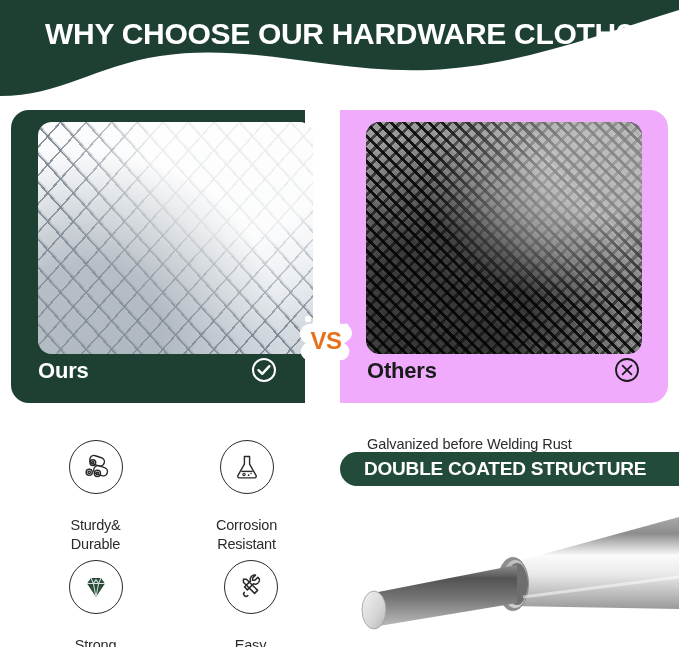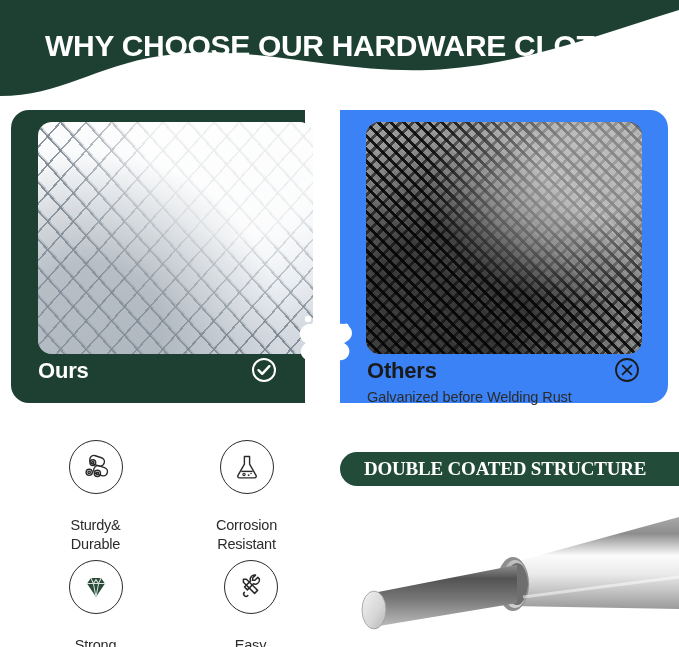--- a/index.html
+++ b/index.html
@@ -14,33 +14,33 @@
   
   #header {
     position:absolute; left:0; top:0; width:679px; height:108px;
     background:#1e4033; overflow:hidden;
   }
   #header-wave { position:absolute; left:0; top:0; width:679px; height:108px; }
   #header-title {
     position:absolute; left:0; top:17px; width:679px;
     text-align:center; color:#ffffff;
     font-size:30px; font-weight:bold; letter-spacing:-0.3px;
-    white-space:nowrap; z-index:2;margin-top:12px;
+    white-space:nowrap; z-index:2;
   }
 
   
   #compare { position:absolute; left:0; top:110px; width:679px; height:295px; }
 
   .panel { position:absolute; top:0; height:293px; }
   #panel-ours  {
     left:11px; width:294px; background:#1e4033;
     border-radius:18px 0 0 18px;
   }
   #panel-others{
-    left:340px; width:328px; background:#3b82f6;
+    left:340px; width:328px; background:#f0abfc;
     border-radius:0 18px 18px 0;
   }
 
   .panel-photo {
     position:absolute; left:27px; top:12px;
     width:275px; height:232px;
     border-radius:14px; overflow:hidden;
   }
   #panel-others .panel-photo { left:26px; width:276px; }
 
@@ -82,21 +82,21 @@
     font-size:22px; font-weight:bold; letter-spacing:-0.2px;
   }
   #panel-ours   .panel-label { color:#ffffff; }
   #panel-others .panel-label { color:#1a1a1a; }
 
   .panel-sub {
     position:absolute; left:27px; top:279px;
     font-size:14.5px; letter-spacing:-0.1px; white-space:nowrap;
   }
   #panel-ours   .panel-sub { color:#ffffff; font-weight:bold; }
-  #panel-others .panel-sub { color:#2b2b2b; }
+  #panel-others .panel-sub { color:#2b2b2b;margin-top:47px; }
 
   .panel-mark { position:absolute; top:247px; right:28px; width:26px; height:26px; }
 
   
   #vs-badge {
     position:absolute; left:295px; top:200px;
     width:62px; height:62px; z-index:5;
   }
   #vs-text {
     position:absolute; left:295px; top:200px; width:62px; height:62px;
@@ -125,21 +125,21 @@
 
   
   #dcs-banner {
     position:absolute; left:340px; top:452px;
     width:355px; height:34px;
     background:#234b3a; border-radius:17px 0 0 17px;
     display:flex; align-items:center;
   }
   #dcs-banner-text {
     color:#ffffff; font-size:19px; font-weight:bold;
-    letter-spacing:-0.2px; padding-left:24px; white-space:nowrap;font-family:Liberation Serif, serif;
+    letter-spacing:-0.2px; padding-left:24px; white-space:nowrap;
   }
   #wire-figure { position:absolute; left:333px; top:505px; width:346px; height:142px; }
 </style>
 </head>
 <body>
 
 <div id="header">
   <svg id="header-wave" viewBox="0 0 679 108" preserveAspectRatio="none">
     <path d="M0 108 L0 96 C 60 96 95 66 160 56 C 250 42 330 74 430 70
              C 520 66 600 34 679 10 L679 108 Z" fill="#ffffff"></path>
@@ -176,20 +176,21 @@
     <path d="M31 4 C 38 4 44 8 45 14 C 51 13 57 17 57 23
              C 57 28 53 31 49 33 C 54 36 56 41 53 46
              C 50 51 44 51 40 49 C 39 55 35 59 30 59
              C 25 59 21 55 20 49 C 16 52 10 51 7 46
              C 4 41 7 36 11 33 C 7 31 4 27 5 22
              C 6 17 12 13 17 14 C 19 8 25 4 31 4 Z" fill="#ffffff"></path>
     <circle cx="13" cy="9" r="3.2" fill="#ffffff"></circle>
     <circle cx="51" cy="16" r="2.6" fill="#ffffff"></circle>
     <circle cx="19" cy="56" r="2.4" fill="#ffffff"></circle>
   </svg>
+  <div id="vs-text">VS</div>
 </div>
 
 <div id="features">
 
   <div class="feature" id="feature-0">
     <div class="feature-circle">
       <svg width="32" height="32" viewBox="0 0 32 32">
         <g fill="none" stroke="#2a2a2a" stroke-width="1.4">
           <rect x="9.5" y="5.5" width="15" height="8.5" rx="4.25" transform="rotate(18 17 10)"></rect>
           <circle cx="12.8" cy="11.6" r="2.9"></circle>

